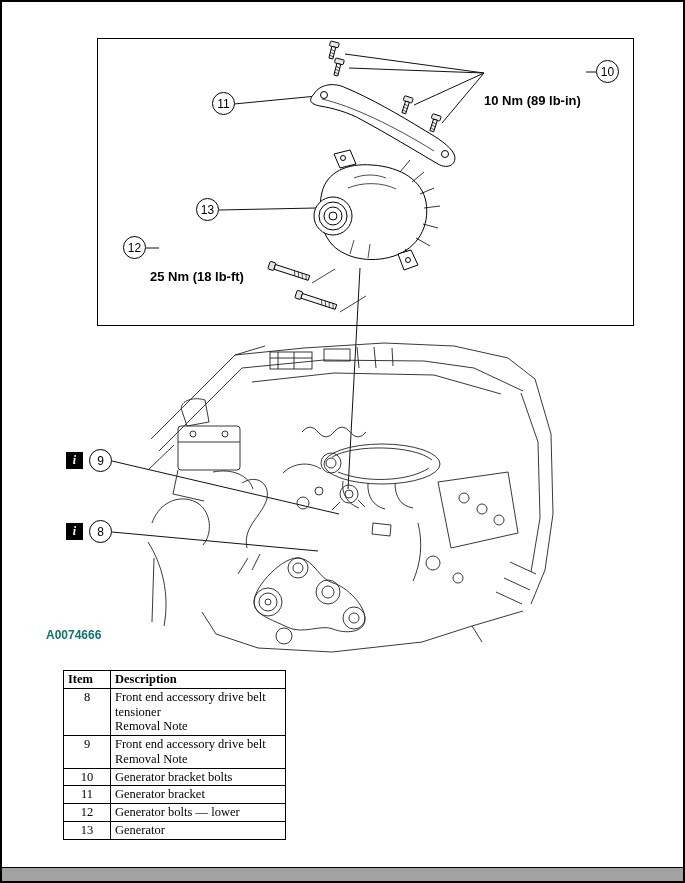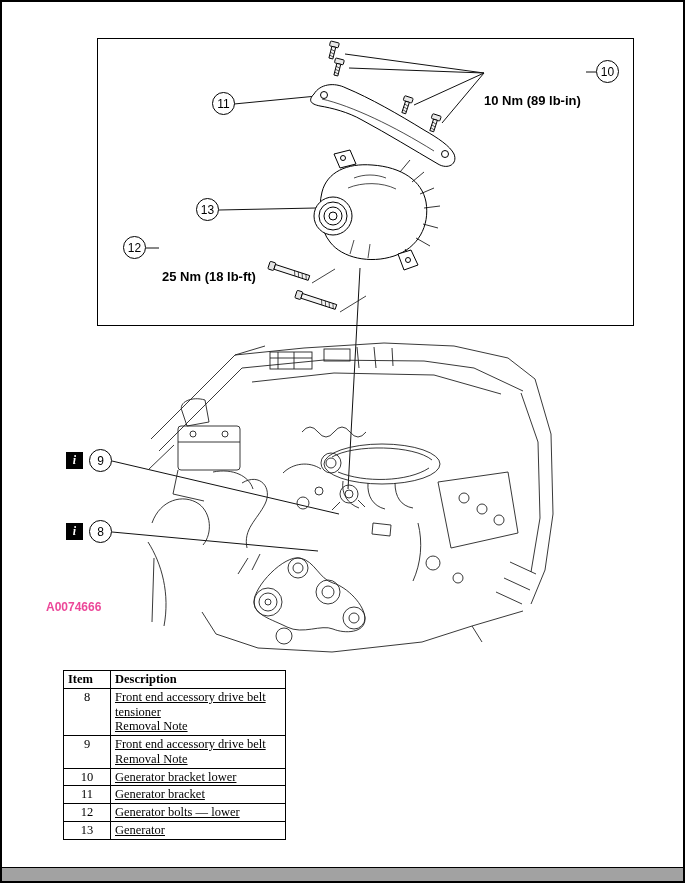--- a/index.html
+++ b/index.html
@@ -22,33 +22,33 @@
   .info-box {
     position:absolute; width:17px; height:17px; background:#000; color:#fff;
     display:flex; align-items:center; justify-content:center;
     font:bold italic 12px "Liberation Serif", serif; z-index:5;
   }
   .torque {
     position:absolute; font:bold 13px "Liberation Sans", sans-serif;
     color:#000; white-space:nowrap; z-index:5;margin-top:28px;
   }
   .figid {
-    position:absolute; left:44px; top:598px;
-    font:bold 12px "Liberation Sans", sans-serif; color:#ec4899; z-index:5;
+    position:absolute; left:44px; top:626px;
+    font:bold 12px "Liberation Sans", sans-serif; color:#0f766e; z-index:5;
   }
   table.parts {
     position:absolute; left:38px; top:668px; border-collapse:collapse;
     font:12.5px "Liberation Serif", serif; color:#000; background:#fff; z-index:5;margin-left:23px;
   }
   table.parts th, table.parts td {
     border:1px solid #000; padding:1px 4px; vertical-align:top; line-height:1.18;
   }
   table.parts th { text-align:left; font-weight:bold; }
   td.item-cell { width:38px; text-align:center; }
-  td.desc-cell { width:166px; white-space:pre-line;text-decoration:underline; }
+  td.desc-cell { width:166px; white-space:pre-line; }
   .hscrollbar {
     position:absolute; left:0; right:0; bottom:0; height:13px;
     background:#a2a2a2; border-top:1px solid #000; z-index:6;
   }
 </style>
 </head>
 <body>
 
 <div class="window">
 
@@ -196,21 +196,21 @@
     <span>11</span>
   </div>
   <div class="callout" style="left:194px; top:196px;">
     <span>13</span>
   </div>
   <div class="callout" style="left:121px; top:234px;">
     <span>12</span>
   </div>
 
   <div class="torque" style="left:482px; top:63px;">10 Nm (89 lb-in)</div>
-  <div class="torque" style="left:160px; top:239px;">25 Nm (18 lb-ft)</div>
+  <div class="torque" style="left:148px; top:239px;">25 Nm (18 lb-ft)</div>
 
   <div class="info-box" style="left:64px; top:450px;">
     <span>i</span>
   </div>
   <div class="callout" style="left:87px; top:447px;">
     <span>9</span>
   </div>
   <div class="info-box" style="left:64px; top:521px;">
     <span>i</span>
   </div>
@@ -233,21 +233,21 @@
         <td class="desc-cell">Front end accessory drive belt tensioner
 Removal Note</td>
       </tr>
       <tr>
         <td class="item-cell">9</td>
         <td class="desc-cell">Front end accessory drive belt
 Removal Note</td>
       </tr>
       <tr>
         <td class="item-cell">10</td>
-        <td class="desc-cell">Generator bracket lower</td>
+        <td class="desc-cell">Generator bracket bolts</td>
       </tr>
       <tr>
         <td class="item-cell">11</td>
         <td class="desc-cell">Generator bracket</td>
       </tr>
       <tr>
         <td class="item-cell">12</td>
         <td class="desc-cell">Generator bolts — lower</td>
       </tr>
       <tr>

